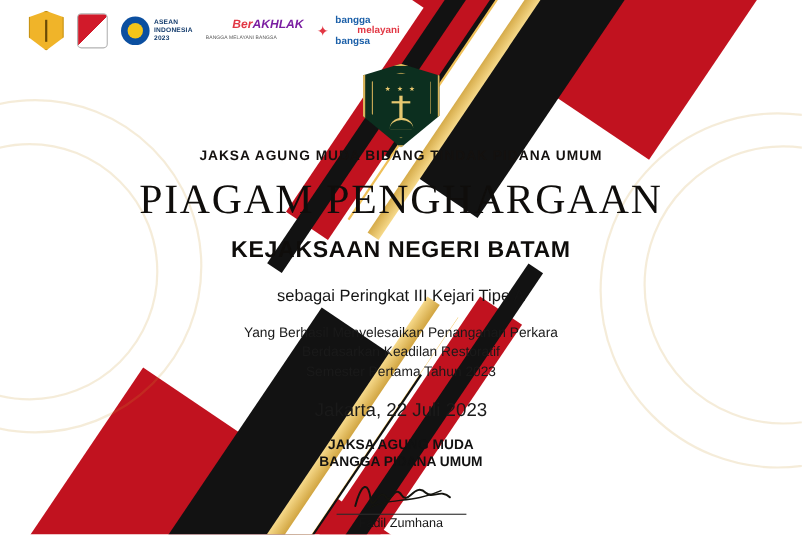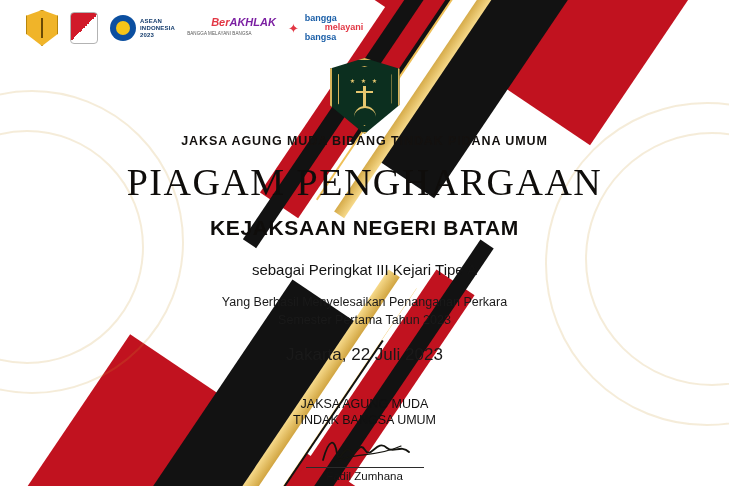--- a/index.html
+++ b/index.html
@@ -303,24 +303,24 @@
     color: #1a1a1a;
     line-height: 18px;
   }
   .place-date {
     font-size: 17px;
     color: #1a1a1a;
     margin-top: 16px;
   }
   .signer-title {
     font-size: 12.5px;
-    font-weight: normal;
+    font-weight: bold;
     color: #111;
     line-height: 16px;
-    margin-top: 31px;
+    margin-top: 13px;
   }
   .signature {
     margin-top: 4px;
     height: 34px;
     display: flex;
     align-items: center;
     justify-content: center;
   }
   .signer-name {
     font-size: 11.5px;
@@ -397,28 +397,29 @@
   </div>
 
   <div class="content">
     <div class="subtitle-top">JAKSA AGUNG MUDA BIDANG TINDAK PIDANA UMUM</div>
     <div class="main-title">PIAGAM PENGHARGAAN</div>
     <div class="recipient">KEJAKSAAN NEGERI BATAM</div>
     <div class="rank">sebagai Peringkat III Kejari Tipe A</div>
 
     <div>
       <div class="reason-line">Yang Berhasil Menyelesaikan Penanganan Perkara</div>
+      <div class="reason-line">Berdasarkan Keadilan Restoratif</div>
       <div class="reason-line">Semester Pertama Tahun 2023</div>
     </div>
 
     <div class="place-date">Jakarta,  22 Juli 2023</div>
 
     <div class="signer-title">
       <div>JAKSA AGUNG MUDA</div>
-      <div>TINDAK BANGSA UMUM</div>
+      <div>BANGGA PIDANA UMUM</div>
     </div>
 
     <div class="signature">
       <svg width="120" height="34" viewBox="0 0 120 34" aria-hidden="true">
         <path d="M18 28 C24 6, 30 6, 32 22 C34 34, 40 10, 46 20 C50 27, 54 8, 60 18 C66 28, 72 6, 82 16 C88 22, 96 12, 104 20" fill="none" stroke="#14140f" stroke-width="1.8" stroke-linecap="round"></path>
         <path d="M30 30 C48 20, 70 26, 96 14" fill="none" stroke="#14140f" stroke-width="1.2" stroke-linecap="round"></path>
       </svg>
     </div>
 
     <div>

